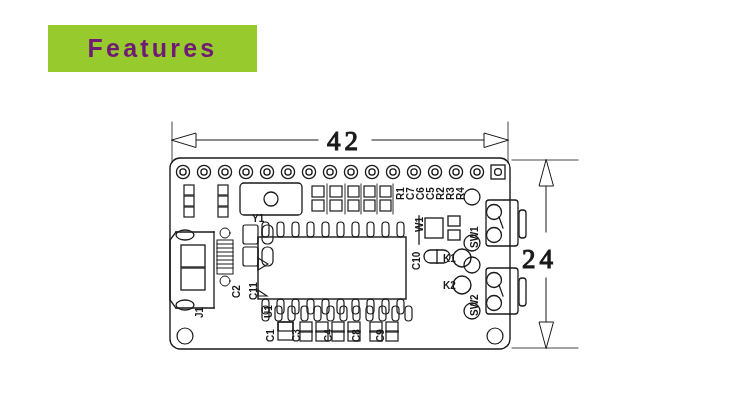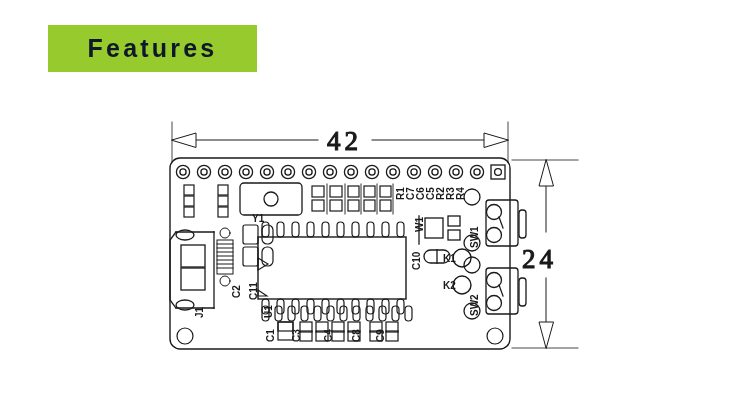--- a/index.html
+++ b/index.html
@@ -27,21 +27,21 @@
     left: 48px;
     top: 25px;
     width: 209px;
     height: 47px;
     background: #96ca2d;
     display: flex;
     align-items: center;
     justify-content: center;
   }
   #features-banner .banner-text {
-    color: #0f172a;
+    color: #701a75;
     font-family: "Liberation Sans", sans-serif;
     font-size: 25px;
     font-weight: bold;
     letter-spacing: 3.2px;
     line-height: 1;
     white-space: nowrap;
   }
   
   #drawing {
     position: absolute;

